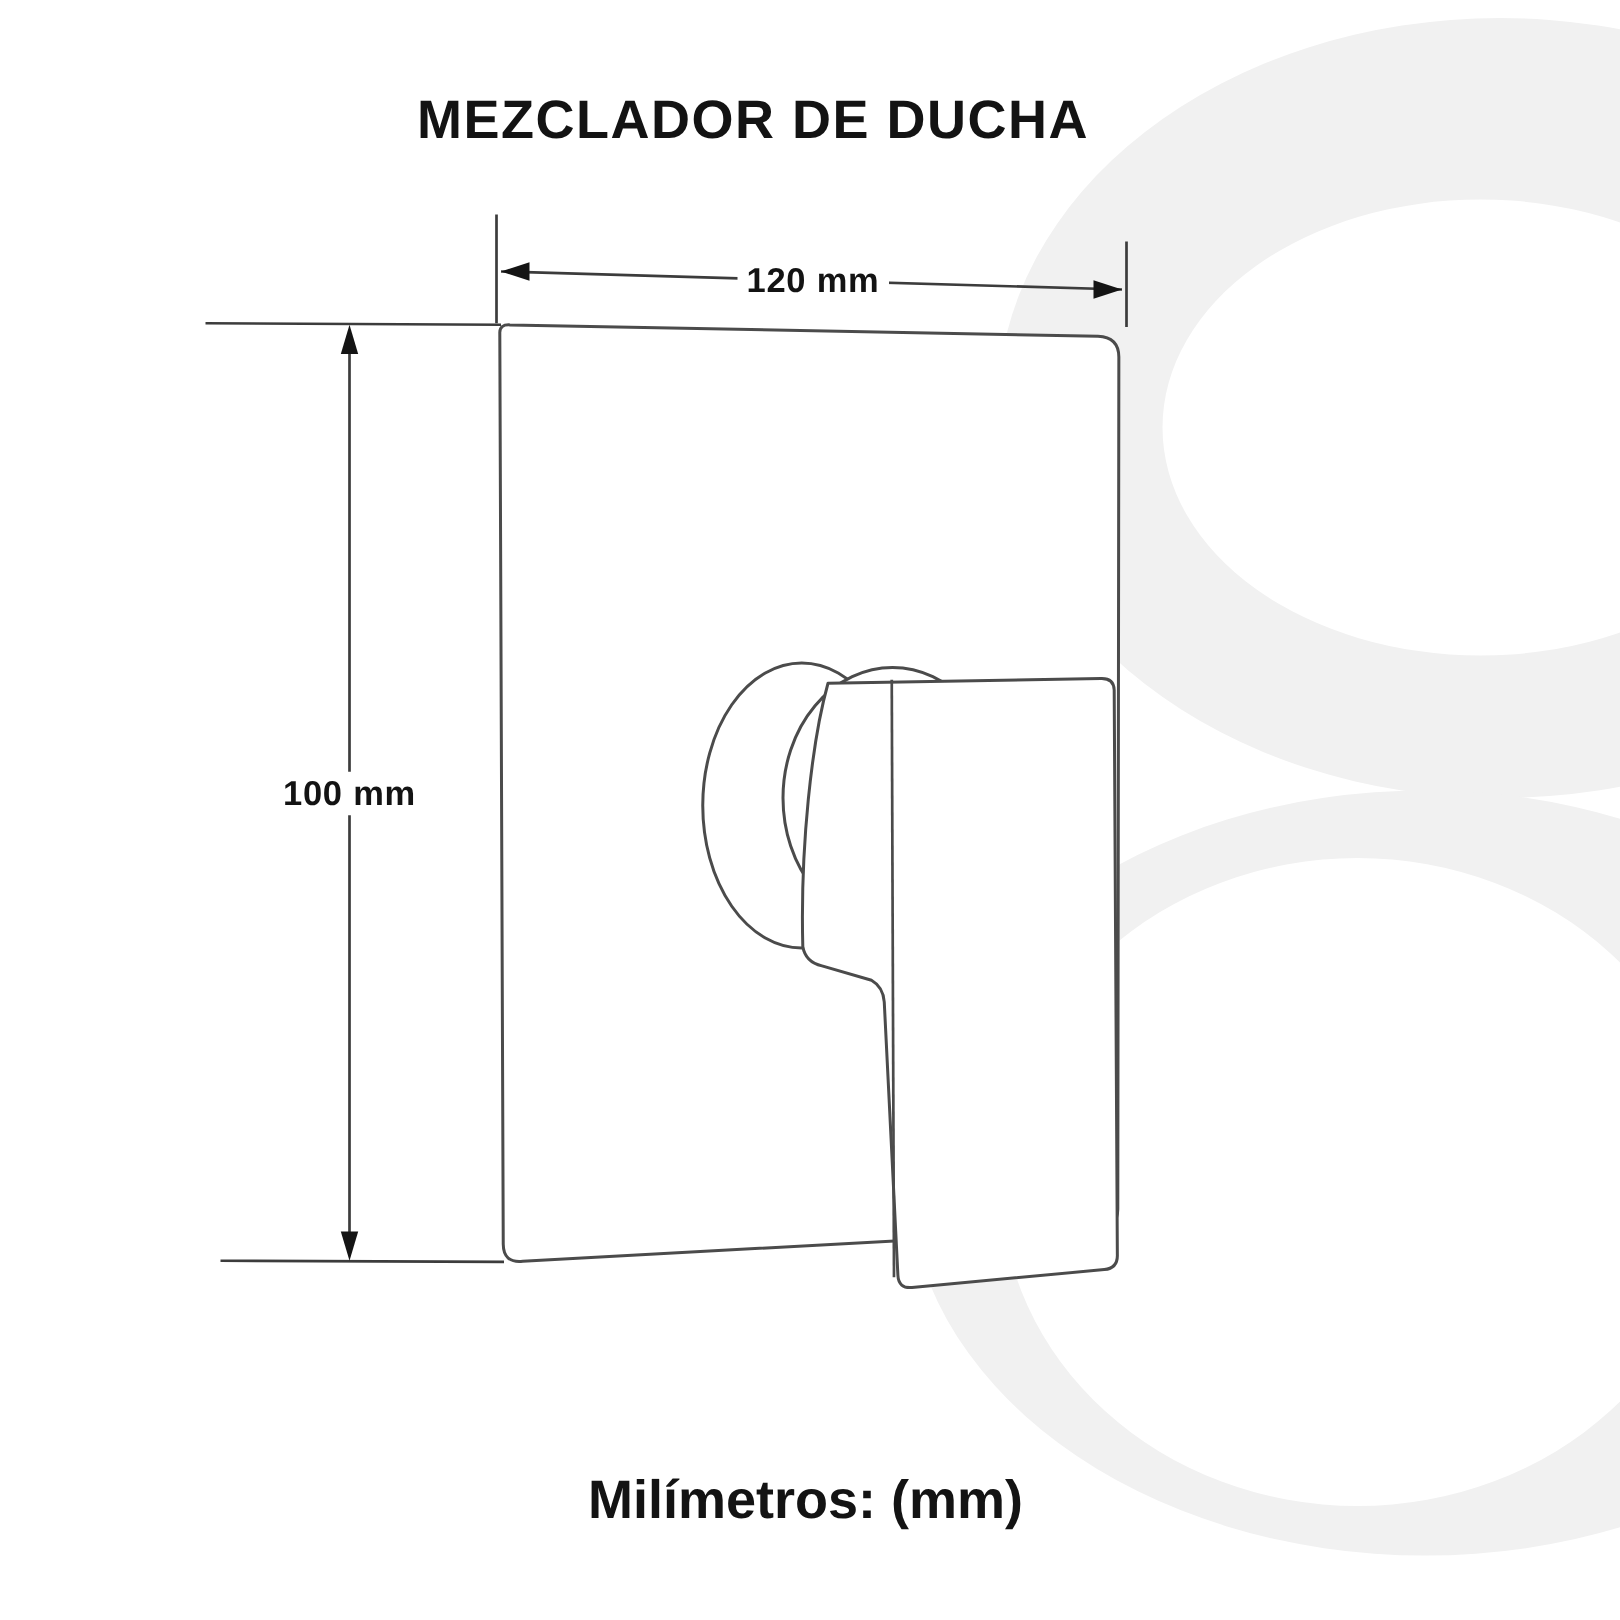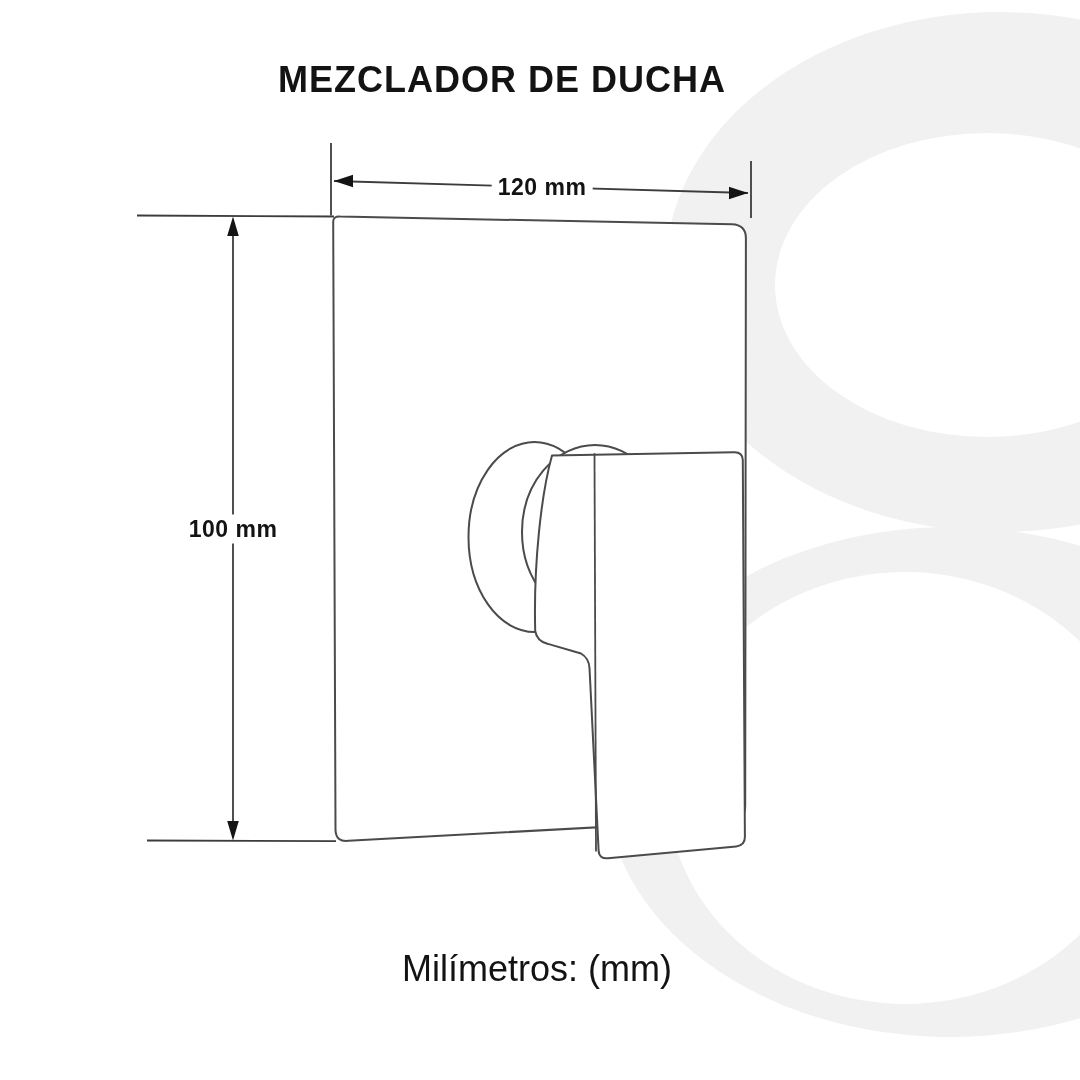--- a/index.html
+++ b/index.html
@@ -8,22 +8,22 @@
   .diagram-svg{position:absolute;left:0;top:0;width:1080px;height:1080px;}
   .outline{fill:#ffffff;stroke:#4b4b4b;stroke-width:2;stroke-linejoin:round;}
   .thinline{fill:none;stroke:#4b4b4b;stroke-width:1.8;}
   .dimline{fill:none;stroke:#3c3c3c;stroke-width:1.8;}
   .arrow{fill:#141414;stroke:none;}
   .label{position:absolute;transform:translate(-50%,-50%);background:#ffffff;
          color:#131313;font-weight:bold;font-size:23px;line-height:1;padding:3px 6px;
          white-space:nowrap;letter-spacing:0.5px;}
   .title{position:absolute;left:502px;top:80px;transform:translate(-50%,-50%);
          color:#131313;font-weight:bold;font-size:36px;letter-spacing:1px;white-space:nowrap;}
-  .caption{position:absolute;left:537px;top:969px;transform:translate(-50%,-50%);
-         color:#131313;font-weight:normal;font-size:36px;white-space:nowrap;}
+  .caption{position:absolute;left:537px;top:1000px;transform:translate(-50%,-50%);
+         color:#131313;font-weight:bold;font-size:36px;white-space:nowrap;}
 </style>
 </head>
 <body>
 
 <div class="canvas">
 
   <svg class="diagram-svg" viewBox="0 0 1080 1080" xmlns="http://www.w3.org/2000/svg">
 
     <g>
       <path fill-rule="evenodd" d="M665,272 a335,260 0 1,0 670,0 a335,260 0 1,0 -670,0 Z

